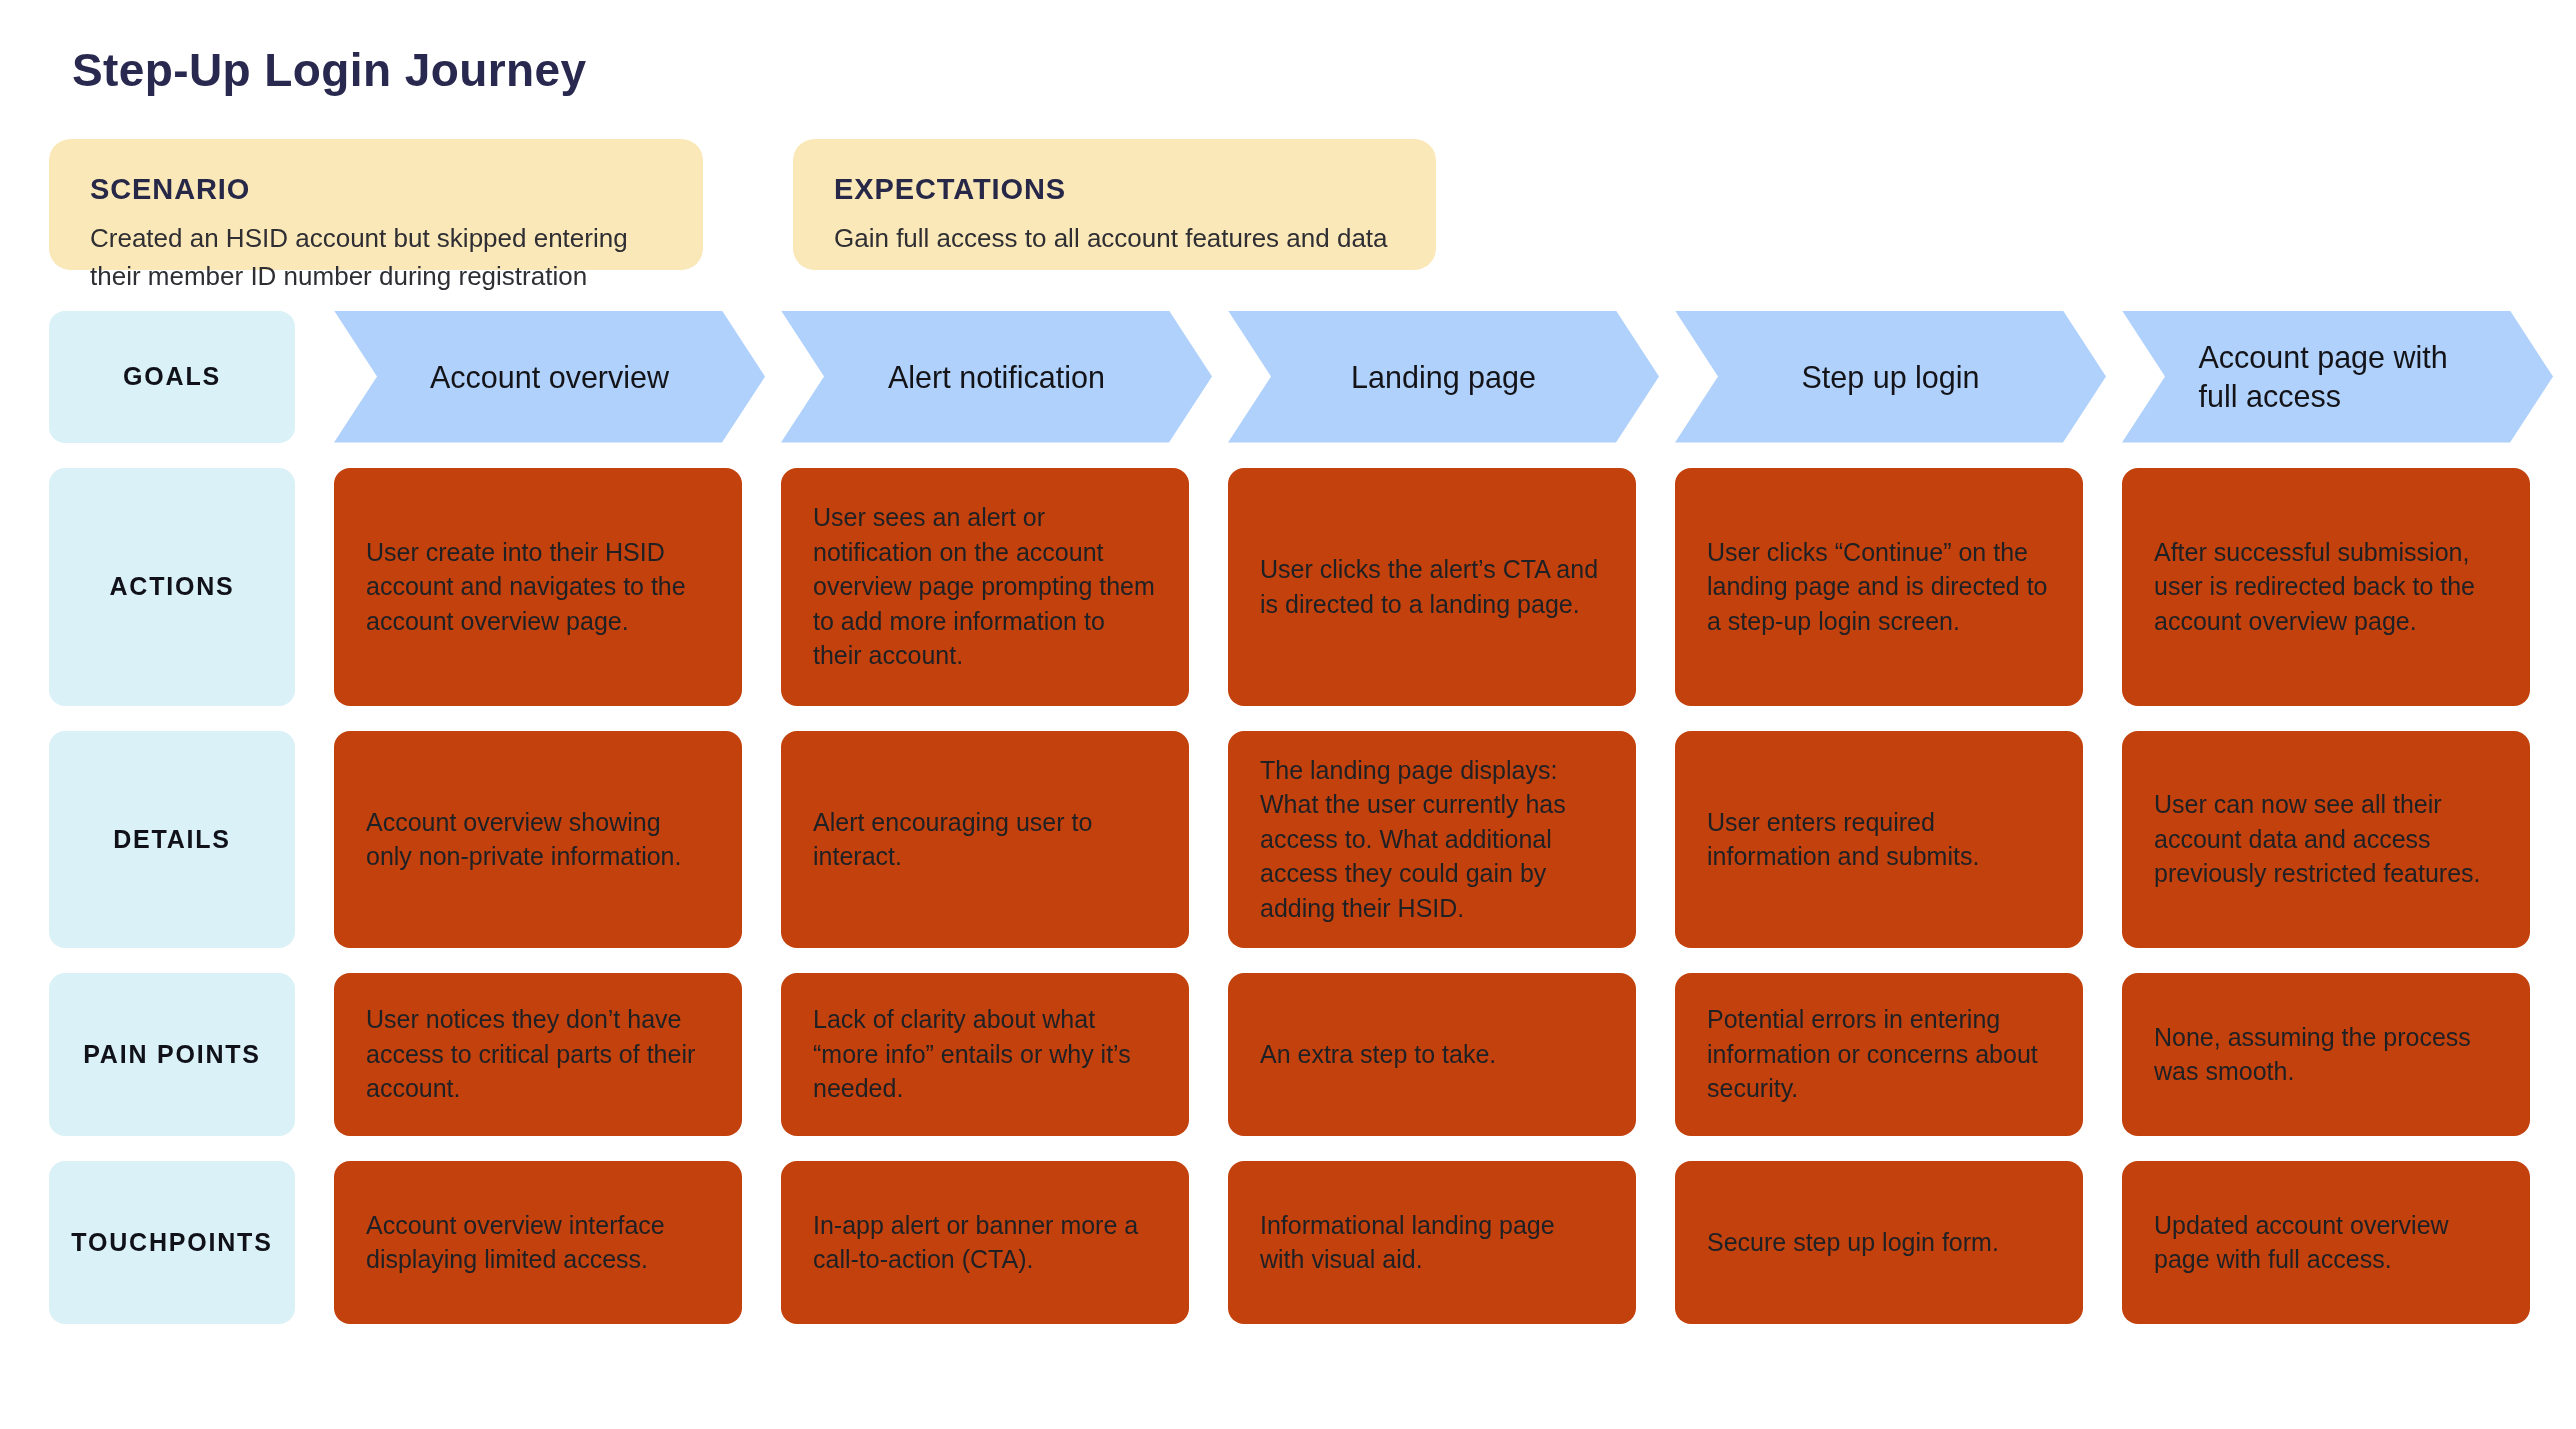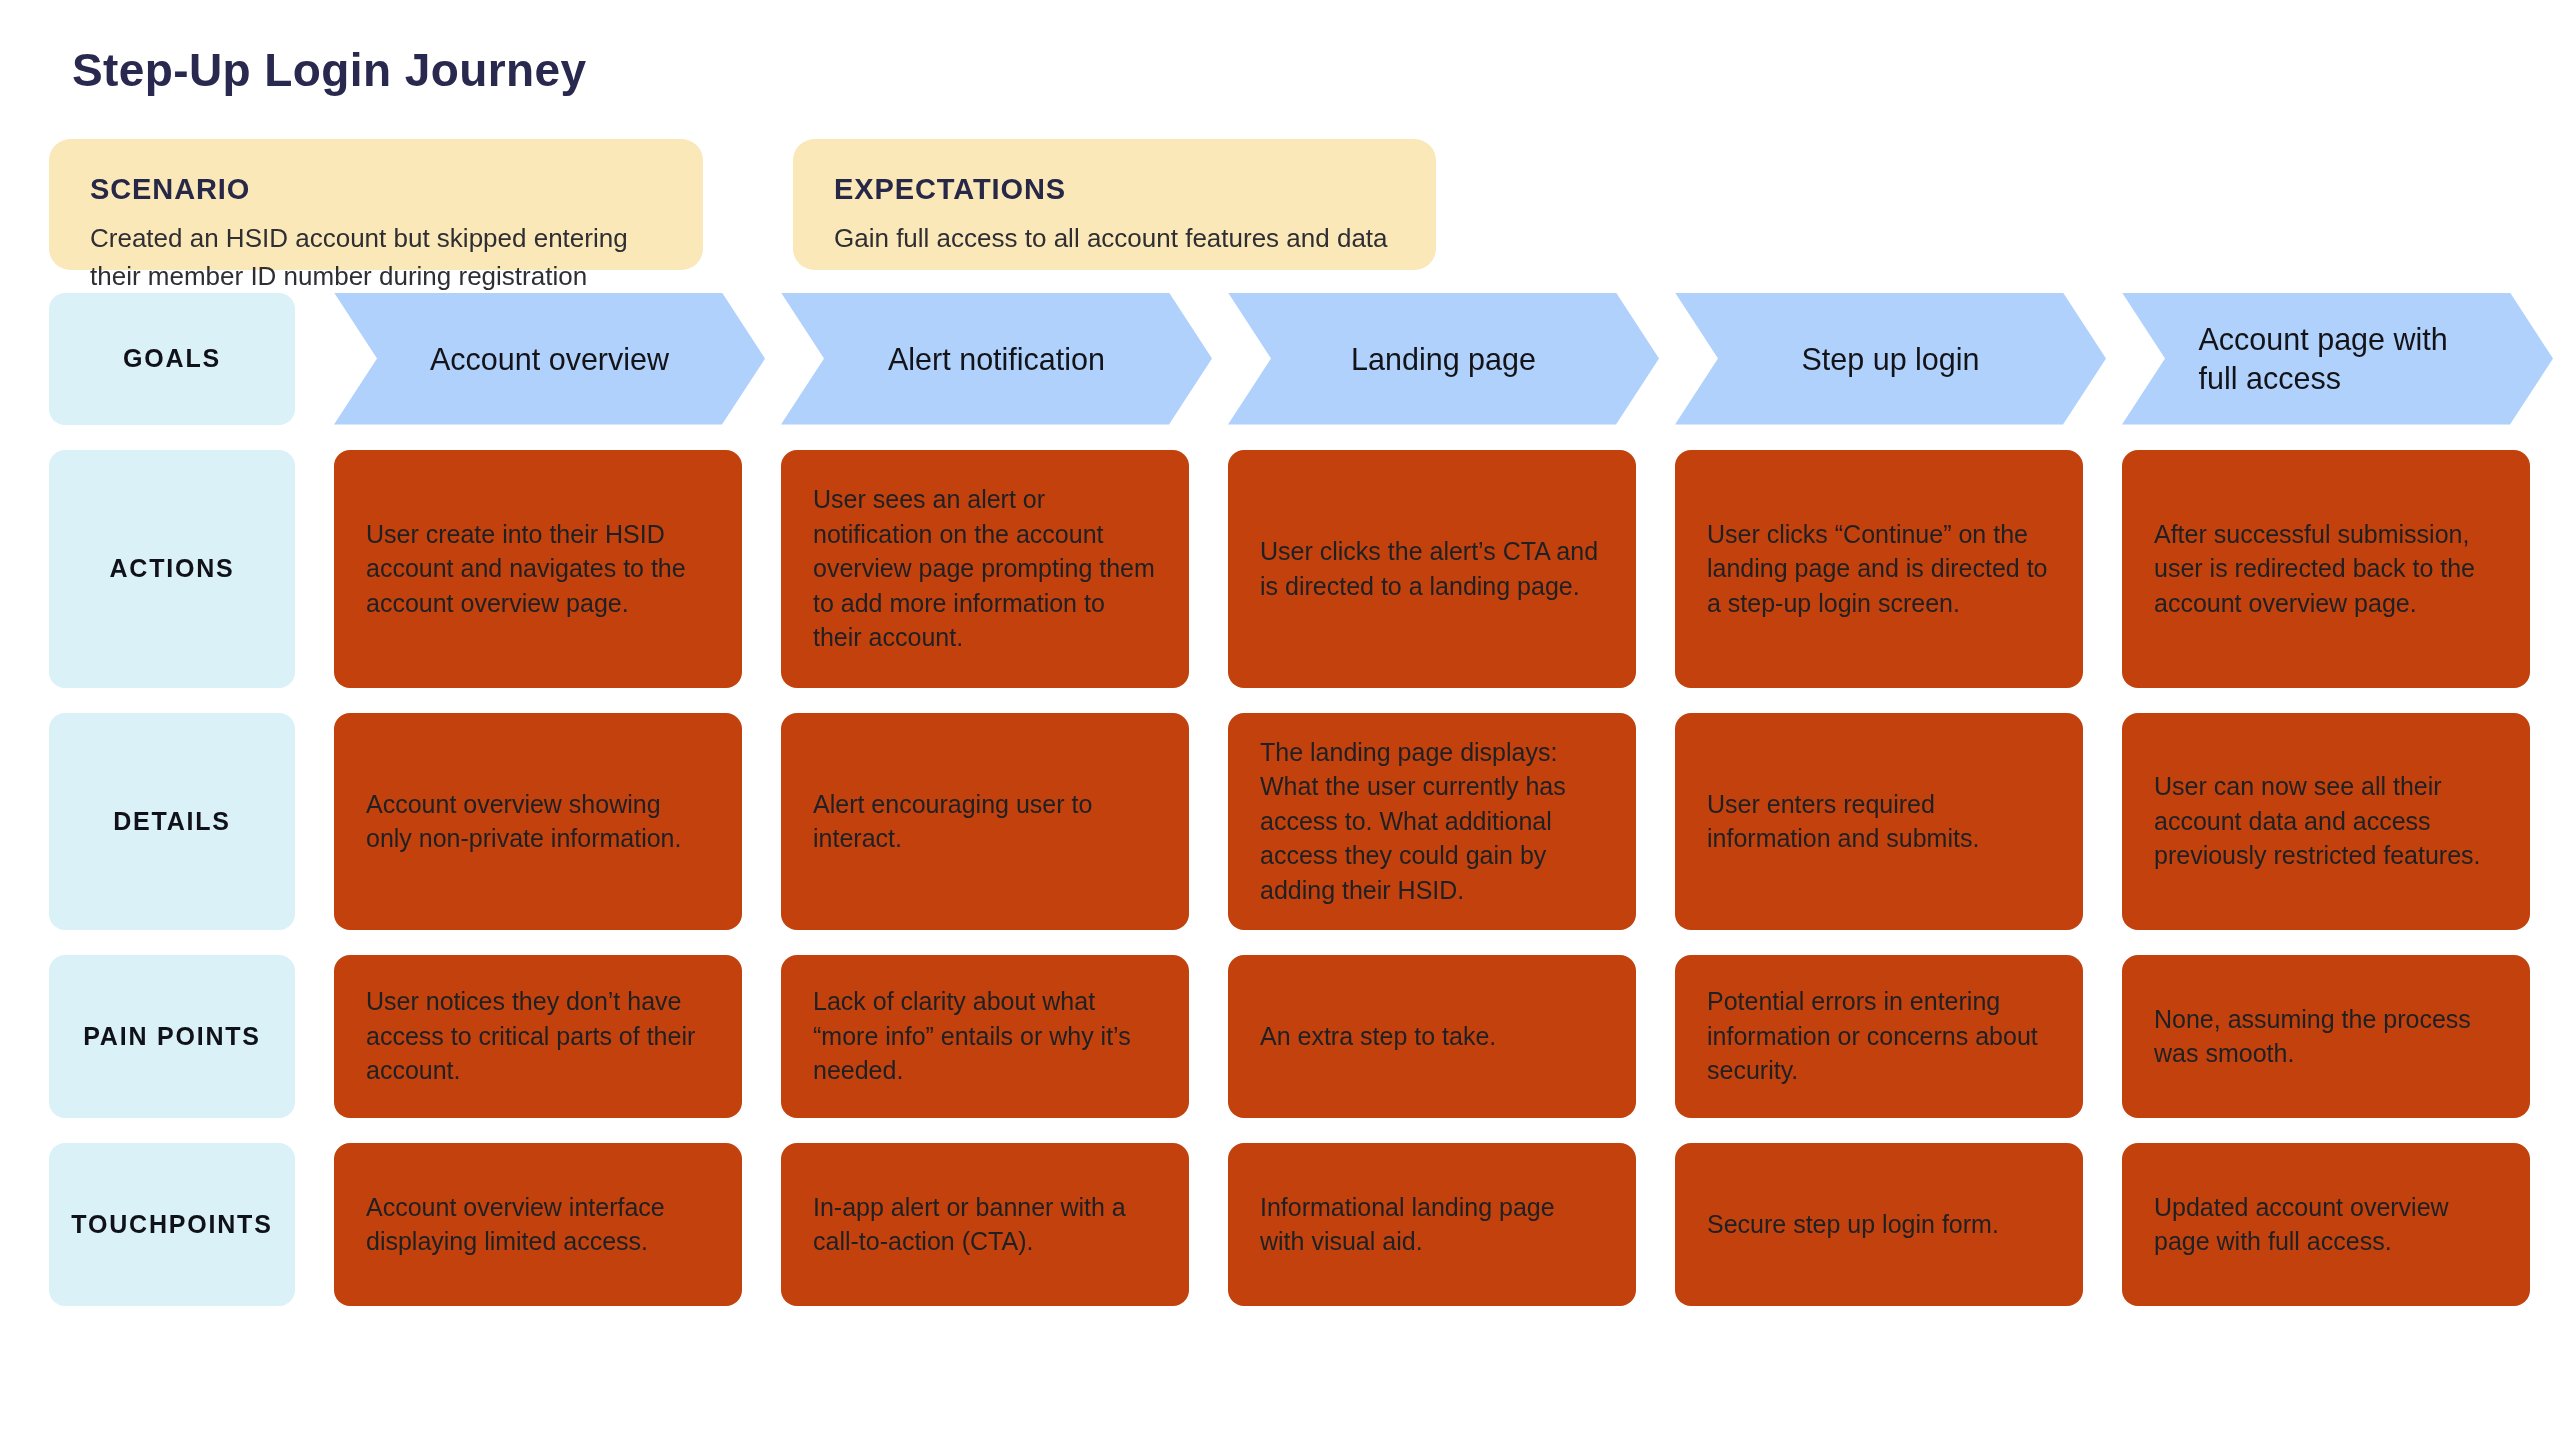--- a/index.html
+++ b/index.html
@@ -40,21 +40,21 @@
     letter-spacing:0.9px;
     margin-bottom:14.3px;
   }
   .info-text{
     font-size:26px;
     line-height:1.45;
     color:#2e2e33;
     max-width:574px;
   }
   .journey-grid{
-    margin:23px 0 0 49px;
+    margin:41px 0 0 49px;
     display:grid;
     grid-template-columns:246px repeat(5,408px);
     grid-template-rows:132px 238px 217px 163px 163px;
     gap:25px 39px;
     width:2486px;
   }
   .row-label{
     background:#D9F1F7;
     border-radius:16px;
     display:flex;
@@ -196,21 +196,21 @@
     </div>
   <div class="cell">
       <span class="cell-text">None, assuming the process was smooth.</span>
     </div>
 
   <div class="row-label">TOUCHPOINTS</div>
   <div class="cell">
       <span class="cell-text">Account overview interface displaying limited access.</span>
     </div>
   <div class="cell">
-      <span class="cell-text">In-app alert or banner with a call-to-action (CTA).</span>
+      <span class="cell-text">In-app alert or banner more a call-to-action (CTA).</span>
     </div>
   <div class="cell">
       <span class="cell-text">Informational landing page with visual aid.</span>
     </div>
   <div class="cell">
       <span class="cell-text">Secure step up login form.</span>
     </div>
   <div class="cell">
       <span class="cell-text">Updated account overview page with full access.</span>
     </div>

